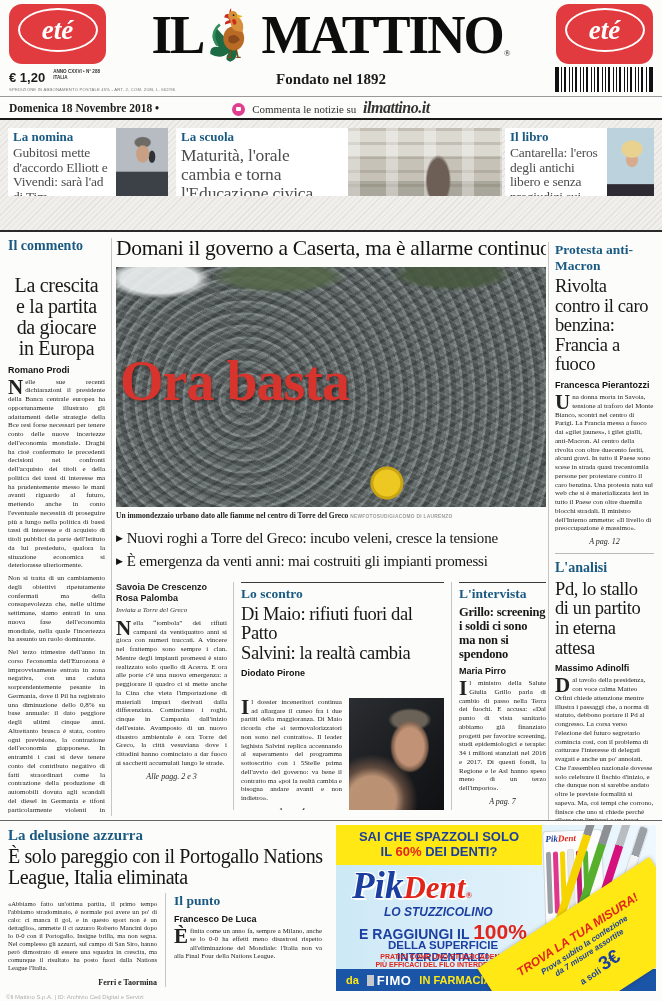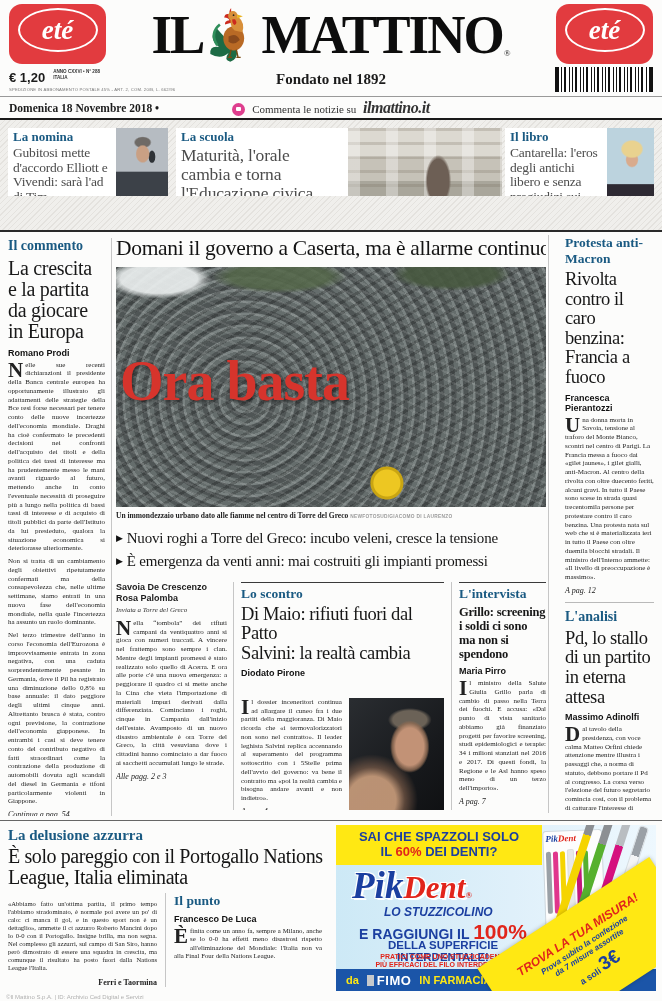--- a/index.html
+++ b/index.html
@@ -67,30 +67,30 @@
   .ph-woman{width:50px;background:
       radial-gradient(ellipse 16px 13px at 50% 22%,#e9d28f 0 60%,rgba(233,210,143,0) 72%),
       radial-gradient(ellipse 9px 11px at 50% 33%,#d9ab8d 0 60%,rgba(217,171,141,0) 74%),
       linear-gradient(180deg,#bcd3de 0 58%,#2e2a33 59% 100%);}
 
   
   .main{position:absolute;left:0;top:234px;width:662px;height:586px;}
   .colL{position:absolute;left:8px;top:4px;width:104px;height:578px;border-right:1px solid #c6c6c6;
         padding-right:6px;box-sizing:border-box;overflow:hidden;}
   .colC{position:absolute;left:116px;top:2px;width:430px;height:582px;overflow:hidden;}
-  .colR{position:absolute;left:548px;top:1px;width:106px;height:578px;border-left:1px solid #c6c6c6;
-        padding-left:16px;box-sizing:border-box;overflow:hidden;}
+  .colR{position:absolute;left:548px;top:8px;width:106px;height:578px;border-left:1px solid #c6c6c6;
+        padding-left:6px;box-sizing:border-box;overflow:hidden;}
 
   .k14{font-size:14px;line-height:1.2;}
-  .hlL{font-size:20px;line-height:1.06;letter-spacing:-.3px;color:#191919;margin-top:3px;}
+  .hlL{font-size:20px;line-height:1.06;letter-spacing:-.3px;color:#191919;margin-top:20px;text-align:center;}
   .by{font-family:"Liberation Sans",sans-serif;font-weight:bold;font-size:9px;margin:5px 0 3px;color:#111;}
   .bt{font-size:7px;line-height:1.25;text-align:justify;color:#222;margin:0 0 4px;}
   .btl{text-align:left;}
   .dc::first-letter{float:left;font-size:21px;line-height:16px;padding:1px 2px 0 0;font-weight:bold;}
-  .cont{font-style:italic;font-size:8px;text-align:left;color:#222;}
+  .cont{font-style:italic;font-size:8px;text-align:center;color:#222;}
 
   .mainhl{font-size:21.5px;letter-spacing:-.3px;white-space:nowrap;color:#141414;line-height:1.15;text-align:center;}
   .photo-main{position:relative;margin-top:6px;width:430px;height:240px;overflow:hidden;background:
       radial-gradient(circle at 63% 90%,#edc722 0 13px,#c9a512 14px 16px,rgba(0,0,0,0) 17px),
       radial-gradient(ellipse 70px 26px at 10% 5%,rgba(236,240,240,.9) 0 55%,rgba(236,240,240,0) 75%),
       radial-gradient(ellipse 80px 22px at 78% 3%,rgba(71,88,63,.9) 0 55%,rgba(71,88,63,0) 75%),
       radial-gradient(ellipse 90px 22px at 38% 4%,rgba(85,104,74,.85) 0 55%,rgba(85,104,74,0) 75%),
       repeating-linear-gradient(23deg,rgba(255,255,255,.09) 0 2px,rgba(0,0,0,0) 2px 7px),
       repeating-linear-gradient(-31deg,rgba(0,0,0,.2) 0 3px,rgba(0,0,0,0) 3px 9px),
       repeating-radial-gradient(circle at 30% 55%,#7a8281 0 2px,#4f5555 3px 7px,#656d6c 8px 12px),

